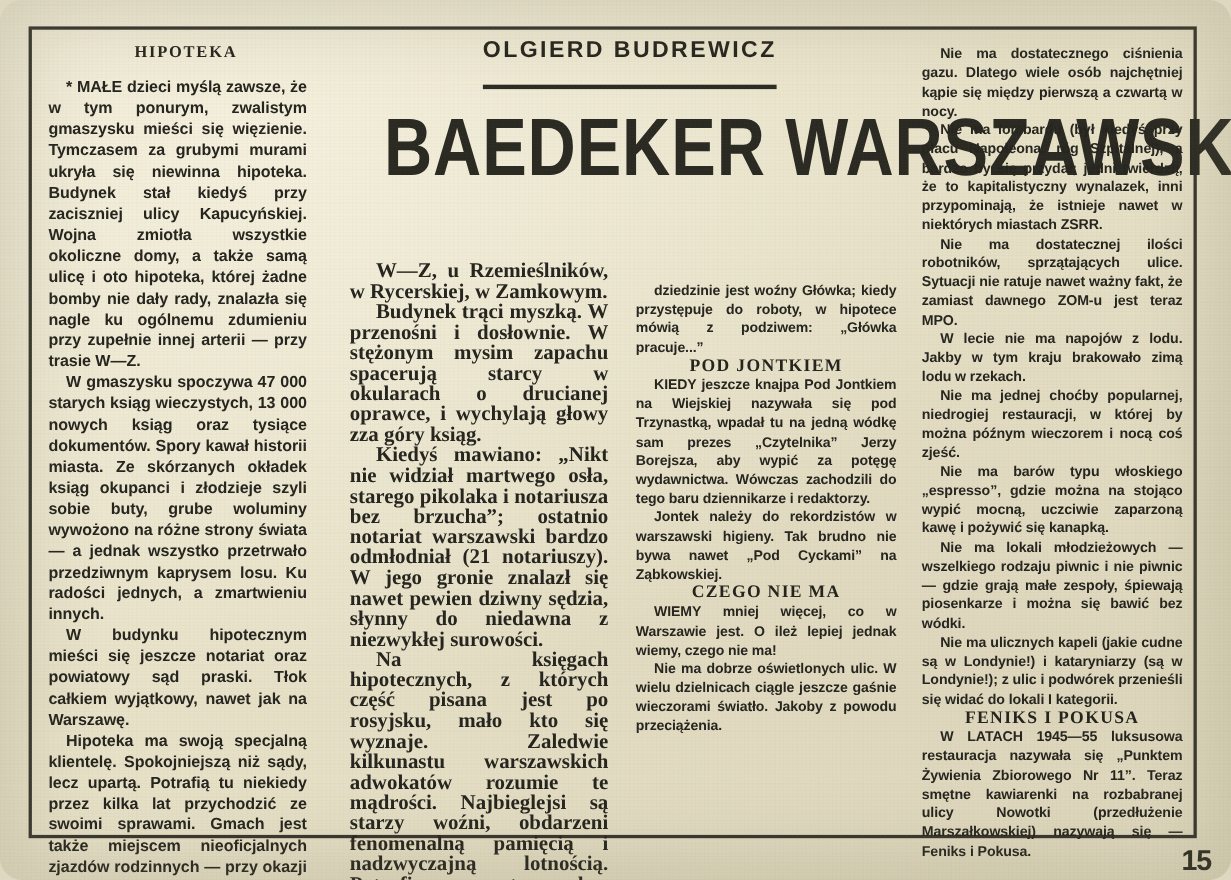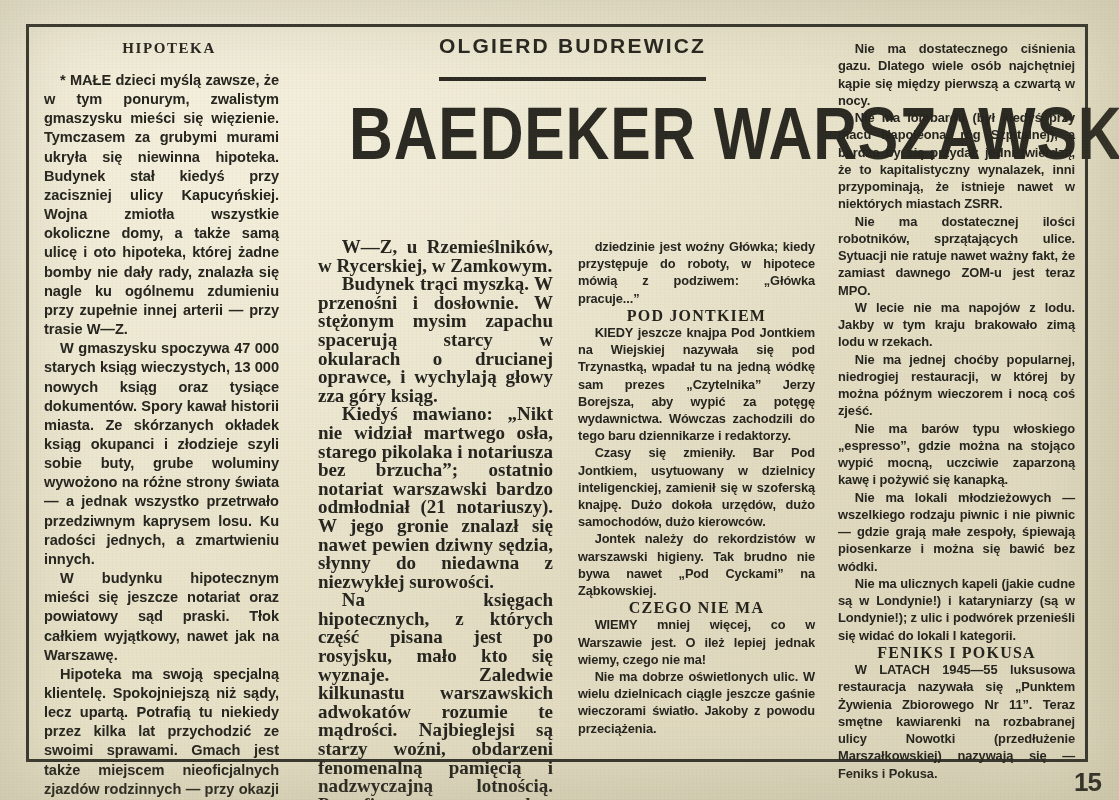--- a/index.html
+++ b/index.html
@@ -12,20 +12,21 @@
     position: relative;
     width: 1119px;
     height: 800px;
     background:
       radial-gradient(ellipse at 20% 15%, rgba(255,252,238,0.55) 0%, rgba(255,252,238,0) 55%),
       radial-gradient(ellipse at 85% 80%, rgba(208,200,172,0.45) 0%, rgba(208,200,172,0) 60%),
       #e7e1c8;
     overflow: hidden;
     font-family: "Liberation Serif", "DejaVu Serif", serif;
     color: #25241e;
+    border-radius: 20px;
   }
   
   #grain {
     position: absolute;
     inset: 0;
     pointer-events: none;
     opacity: .30;
     background-image:
       repeating-linear-gradient(0deg, rgba(140,132,104,.10) 0px, rgba(140,132,104,.10) 1px, rgba(0,0,0,0) 1px, rgba(0,0,0,0) 3px),
       repeating-linear-gradient(90deg, rgba(150,142,112,.08) 0px, rgba(150,142,112,.08) 1px, rgba(0,0,0,0) 1px, rgba(0,0,0,0) 4px);
@@ -119,21 +120,21 @@
     left: 318px;
     top: 238px;
     width: 250px;
     font-family: "Liberation Serif", "DejaVu Serif", serif;
     font-weight: bold;
     font-size: 19px;
     line-height: 18.6px;
   }
   #col3 {
     left: 578px;
-    top: 238px;
+    top: 255px;
     width: 252px;
     font-family: "Liberation Sans", "DejaVu Sans", sans-serif;
     font-size: 12.8px;
     font-weight: bold;
     line-height: 17.2px;
     letter-spacing: -0.1px;
   }
   #col3 .body p { text-indent: 1.3em; }
 
   #col4 {
@@ -199,21 +200,20 @@
       <p>Kiedyś mawiano: „Nikt nie widział martwego osła, starego pikolaka i notariusza bez brzucha”; ostatnio notariat warszawski bardzo odmłodniał (21 notariuszy). W jego gronie znalazł się nawet pewien dziwny sędzia, słynny do niedawna z niezwykłej surowości.</p>
       <p>Na księgach hipotecznych, z których część pisana jest po rosyjsku, mało kto się wyznaje. Zaledwie kilkunastu warszawskich adwokatów rozumie te mądrości. Najbieglejsi są starzy woźni, obdarzeni fenomenalną pamięcią i nadzwyczajną lotnością. Potrafią często bez zająknienia cytować nazwiska właścicieli nieruchomości, numery hipoteczne i szczegóły zgoła mikrokosmiczne. Błyskawicznie odszukują właściwe księgi, nawet przy braku wszelkich bliższych danych. Udzielają też nieoficjalnych porad. Mistrzem niezrównanym w tej</p>
     </div>
   </div>
 
   <div class="col" id="col3">
     <div class="body">
       <p>dziedzinie jest woźny Główka; kiedy przystępuje do roboty, w hipotece mówią z podziwem: „Główka pracuje...”</p>
       <p class="section-head">POD JONTKIEM</p>
       <p>KIEDY jeszcze knajpa Pod Jontkiem na Wiejskiej nazywała się pod Trzynastką, wpadał tu na jedną wódkę sam prezes „Czytelnika” Jerzy Borejsza, aby wypić za potęgę wydawnictwa. Wówczas zachodzili do tego baru dziennikarze i redaktorzy.</p>
-      <p>Czasy się zmieniły. Bar Pod Jontkiem, usytuowany w dzielnicy inteligenckiej, zamienił się w szoferską knajpę. Dużo dokoła urzędów, dużo samochodów, dużo kierowców.</p>
       <p>Jontek należy do rekordzistów w warszawski higieny. Tak brudno nie bywa nawet „Pod Cyckami” na Ząbkowskiej.</p>
       <p class="section-head">CZEGO NIE MA</p>
       <p>WIEMY mniej więcej, co w Warszawie jest. O ileż lepiej jednak wiemy, czego nie ma!</p>
       <p>Nie ma dobrze oświetlonych ulic. W wielu dzielnicach ciągle jeszcze gaśnie wieczorami światło. Jakoby z powodu przeciążenia.</p>
     </div>
   </div>
 
   <div class="col" id="col4">
     <div class="body">
       <p>Nie ma dostatecznego ciśnienia gazu. Dlatego wiele osób najchętniej kąpie się między pierwszą a czwartą w nocy.</p>

